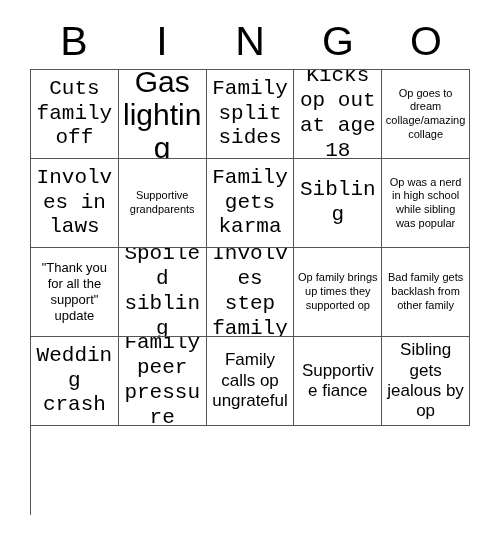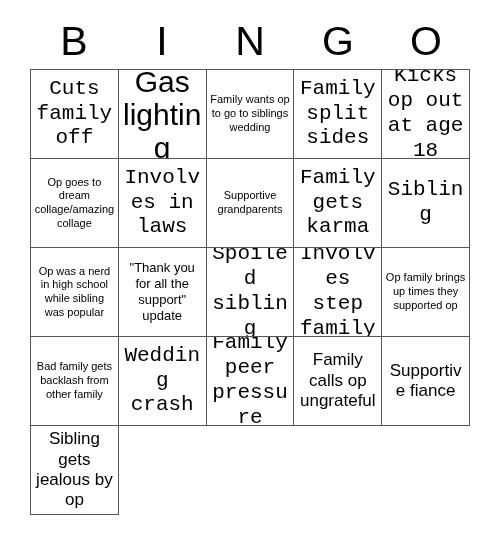--- a/index.html
+++ b/index.html
@@ -91,23 +91,20 @@
       <div class="header-letter">O</div>
     </div>
 
   <div id="grid">
       <div class="cell fs-lg">
         <span class="cell-text">Cuts family off</span>
       </div>
       <div class="cell fs-xl">
         <span class="cell-text">Gas lighting</span>
       </div>
-      <div class="cell fs-xs">
-        <span class="cell-text">Family wants op to go to siblings wedding</span>
-      </div>
       <div class="cell fs-lg">
         <span class="cell-text">Family split sides</span>
       </div>
       <div class="cell fs-lg">
         <span class="cell-text">Kicks op out at age 18</span>
       </div>
       <div class="cell fs-xs">
         <span class="cell-text">Op goes to dream collage/amazing collage</span>
       </div>
       <div class="cell fs-lg">

